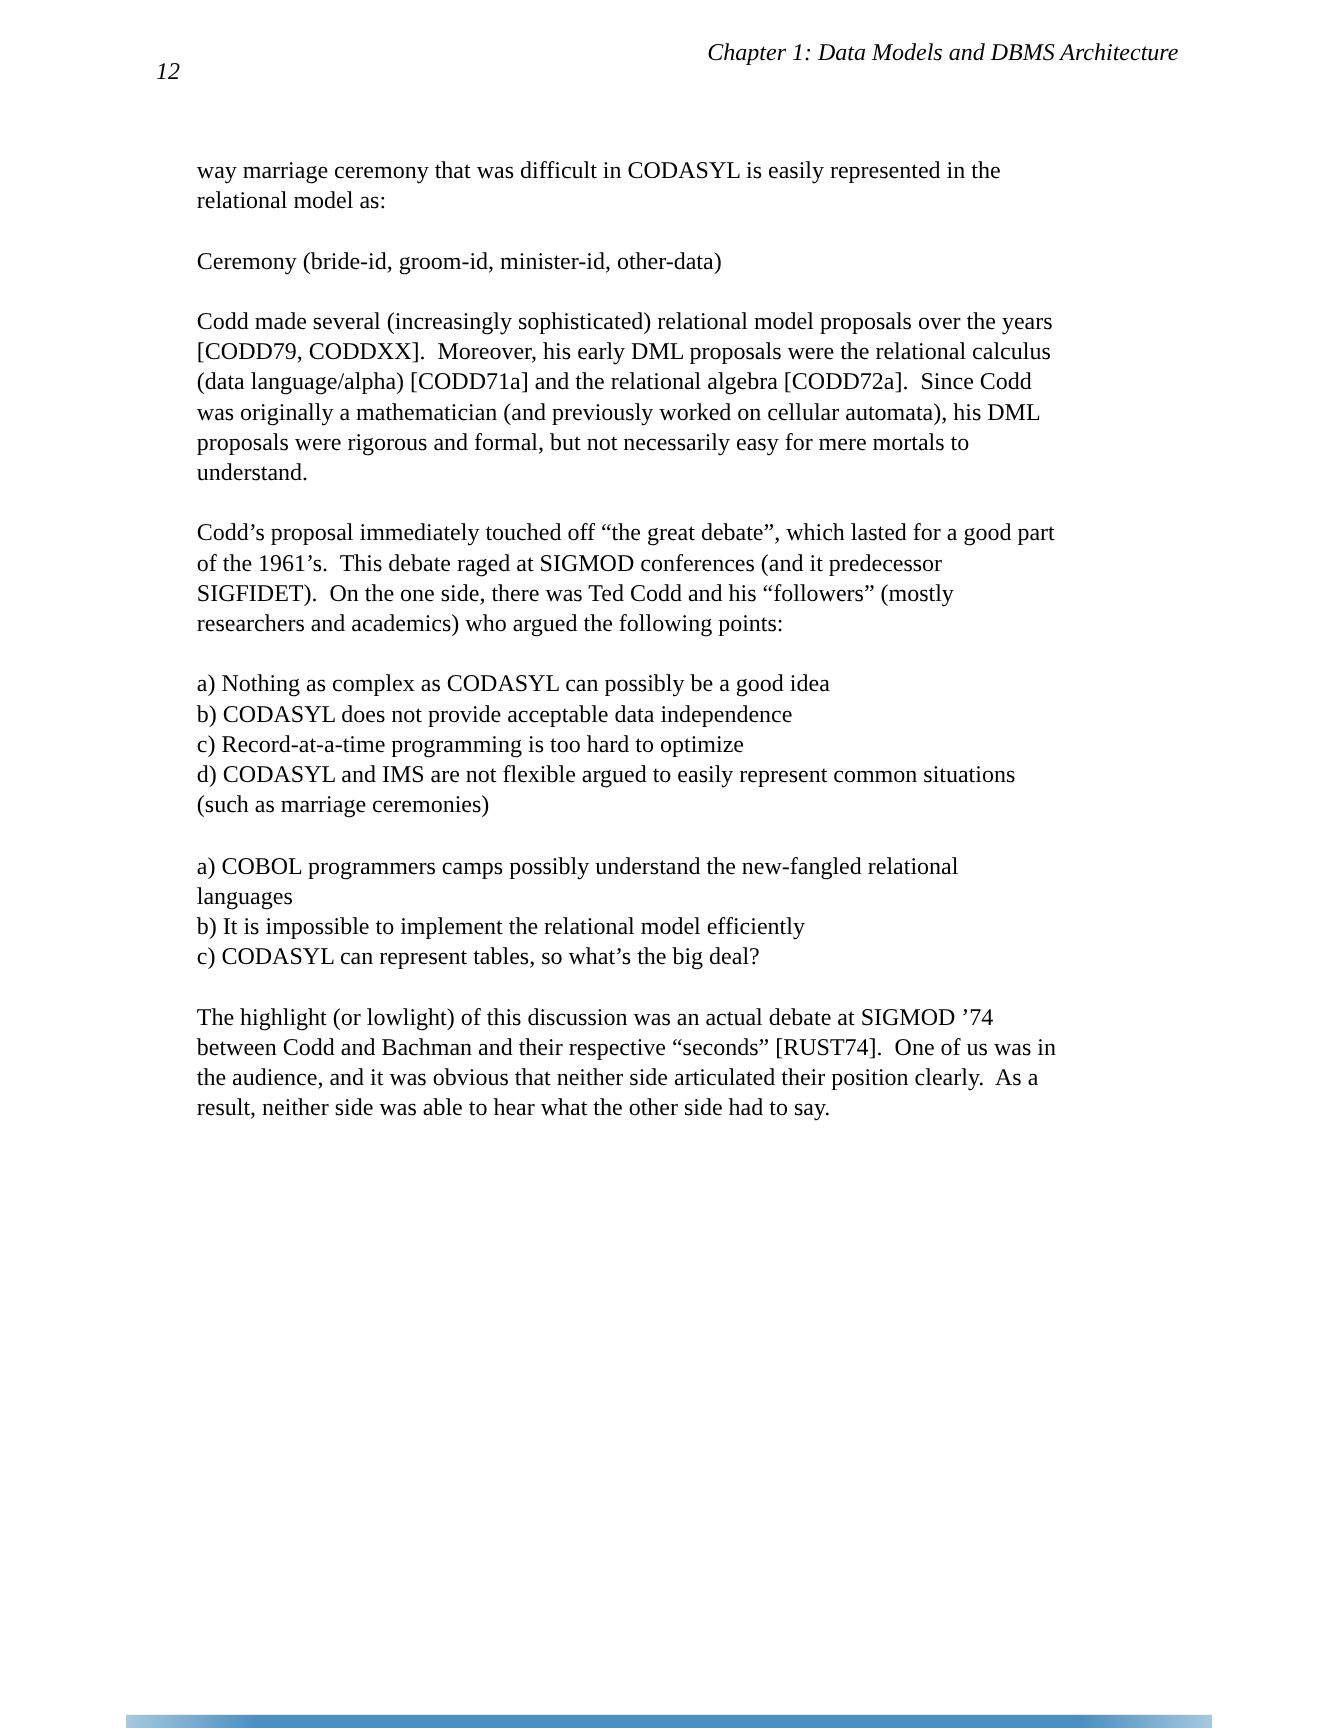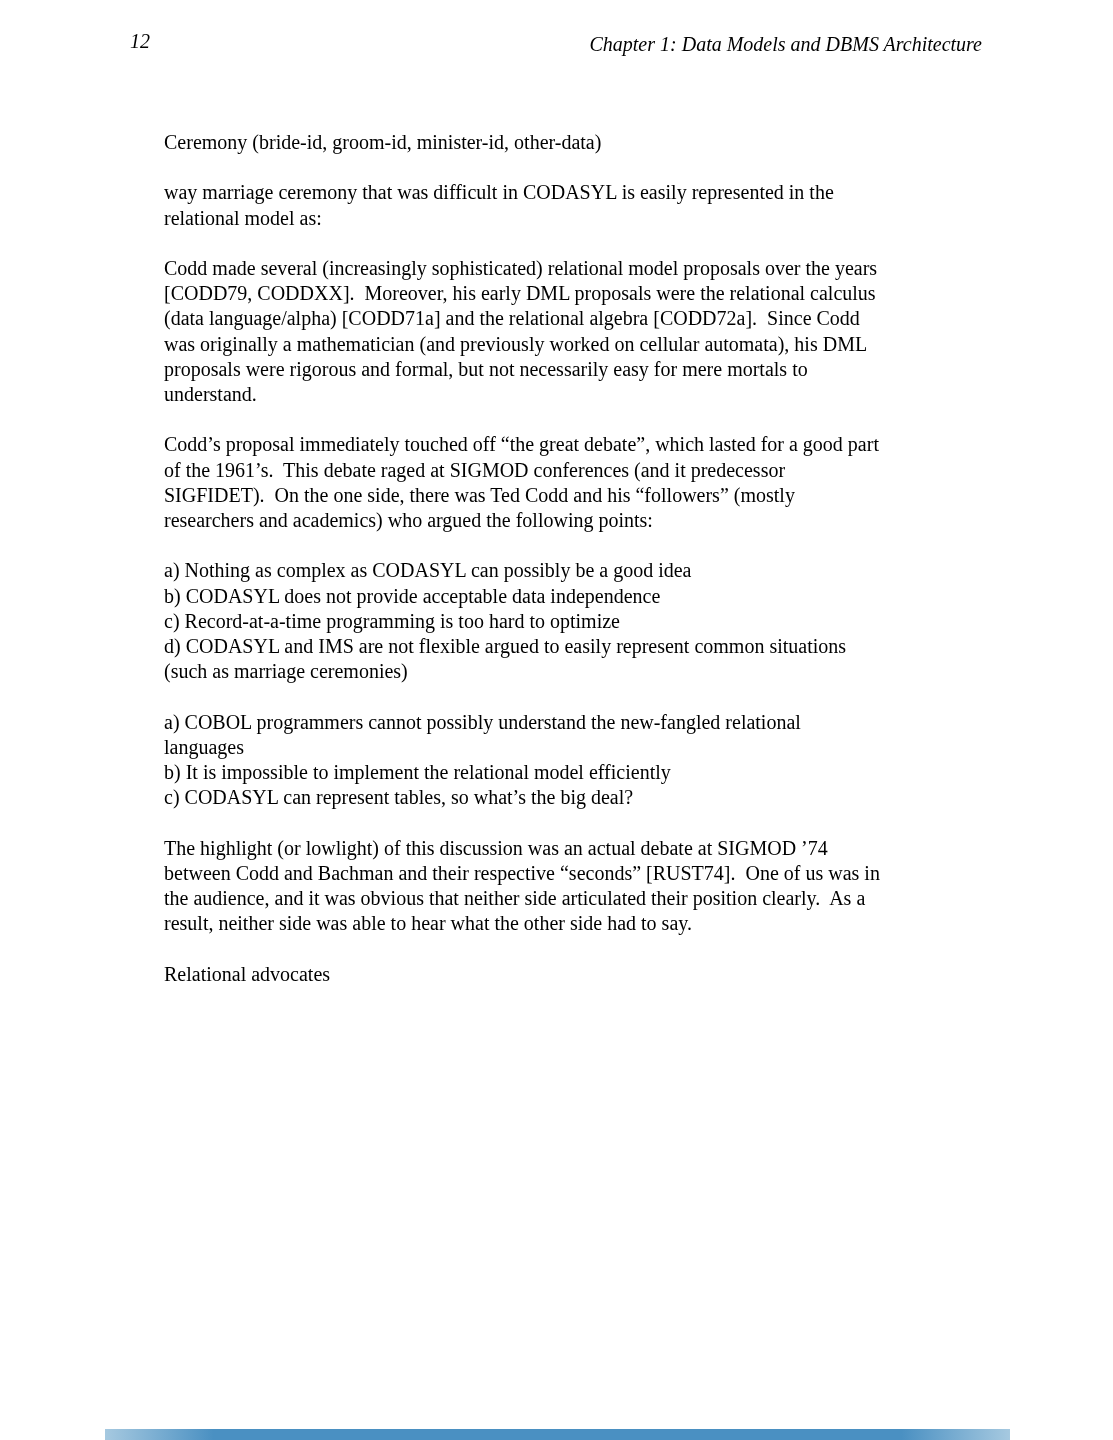--- a/index.html
+++ b/index.html
@@ -8,21 +8,21 @@
     height: 1440px;
     background: #ffffff;
     position: relative;
     overflow: hidden;
     font-family: "Liberation Serif", serif;
     color: #000000;
   }
   .page-header-num {
     position: absolute;
     left: 130px;
-    top: 30px;
+    top: 49px;
     font-size: 20px;
     font-style: italic;
   }
   .page-header-title {
     position: absolute;
     right: 131px;
     top: 33px;
     font-size: 20px;
     font-style: italic;
     white-space: pre;
@@ -47,34 +47,34 @@
     background: linear-gradient(90deg, #a6c9e0 0%, #4a90c2 12%, #4a90c2 88%, #a6c9e0 100%);
   }
 </style>
 </head>
 <body>
 
 <div class="page-header-num">12</div>
 
 <div class="page-header-title">Chapter 1: Data Models and DBMS Architecture</div>
 
-<div class="doc-body" id="doc-body"><div class="para">Ceremony (bride-id, groom-id, minister-id, other-data)</div><div class="para">way marriage ceremony that was difficult in CODASYL is easily represented in the
-relational model as:</div><div class="para">Codd made several (increasingly sophisticated) relational model proposals over the years
+<div class="doc-body" id="doc-body"><div class="para">way marriage ceremony that was difficult in CODASYL is easily represented in the
+relational model as:</div><div class="para">Ceremony (bride-id, groom-id, minister-id, other-data)</div><div class="para">Codd made several (increasingly sophisticated) relational model proposals over the years
 [CODD79, CODDXX].  Moreover, his early DML proposals were the relational calculus
 (data language/alpha) [CODD71a] and the relational algebra [CODD72a].  Since Codd
 was originally a mathematician (and previously worked on cellular automata), his DML
 proposals were rigorous and formal, but not necessarily easy for mere mortals to
 understand.</div><div class="para">Codd’s proposal immediately touched off “the great debate”, which lasted for a good part
 of the 1961’s.  This debate raged at SIGMOD conferences (and it predecessor
 SIGFIDET).  On the one side, there was Ted Codd and his “followers” (mostly
 researchers and academics) who argued the following points:</div><div class="para">a) Nothing as complex as CODASYL can possibly be a good idea
 b) CODASYL does not provide acceptable data independence
 c) Record-at-a-time programming is too hard to optimize
 d) CODASYL and IMS are not flexible argued to easily represent common situations
-(such as marriage ceremonies)</div><div class="para">a) COBOL programmers cannot possibly understand the new-fangled relational
+(such as marriage ceremonies)</div><div class="para">a) COBOL programmers camps possibly understand the new-fangled relational
 languages
 b) It is impossible to implement the relational model efficiently
 c) CODASYL can represent tables, so what’s the big deal?</div><div class="para">The highlight (or lowlight) of this discussion was an actual debate at SIGMOD ’74
 between Codd and Bachman and their respective “seconds” [RUST74].  One of us was in
 the audience, and it was obvious that neither side articulated their position clearly.  As a
-result, neither side was able to hear what the other side had to say.</div><div class="para">Relational advocates</div></div>
+result, neither side was able to hear what the other side had to say.</div></div>
 
 <div class="bottom-bar"></div>
 
 </body></html>

